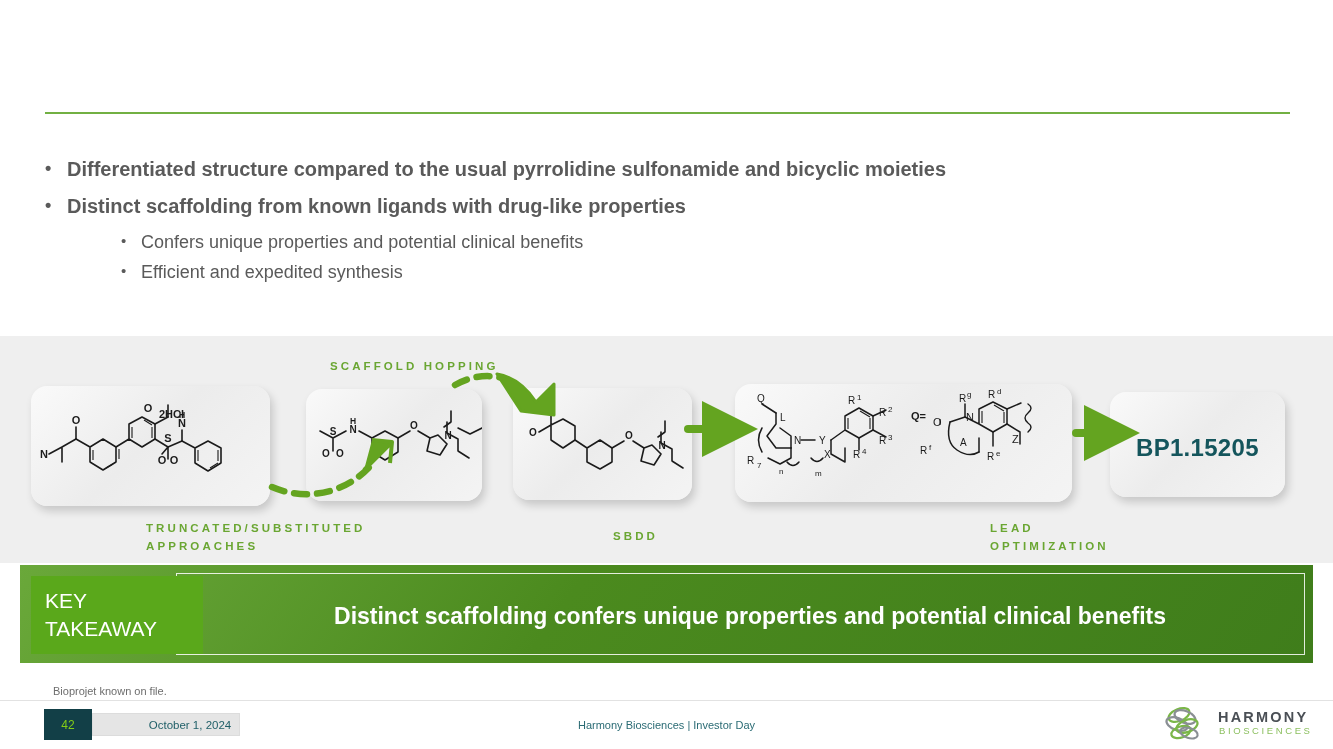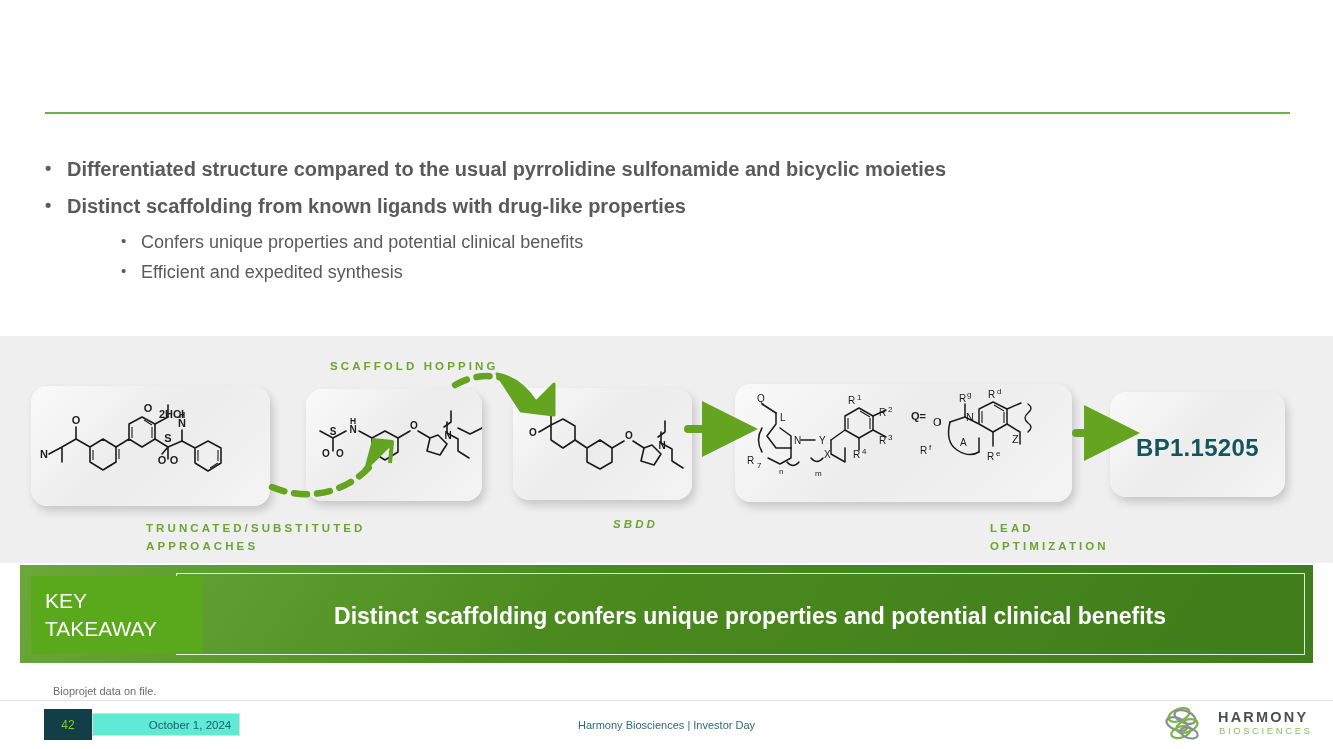--- a/index.html
+++ b/index.html
@@ -91,21 +91,21 @@
     position: absolute; left: 0; top: 700px; width: 1333px; height: 1px;
     background: #e2e2e2;
   }
   .pagebox {
     position: absolute; left: 44px; top: 709px; width: 48px; height: 31px;
     background: #123f47; color: #84cc16;
     font-size: 12px; display: flex; align-items: center; justify-content: center;
   }
   .datebox {
     position: absolute; left: 92px; top: 713px; width: 148px; height: 23px;
-    background: #5eead4; border: 1px solid #dcdcdc;
+    background: #e5e5e5; border: 1px solid #dcdcdc;
     color: #1f5f68; font-size: 11.5px;
     display: flex; align-items: center; justify-content: center; padding-left: 48px;
   }
   .footcenter {
     position: absolute; left: 0; top: 719px; width: 1333px; text-align: center;
     color: #2a6b74; font-size: 11px;
   }
   .logo { position: absolute; left: 1163px; top: 705px; width: 150px; height: 36px; }
   .logo svg { display: block; }
 </style>
@@ -312,36 +312,36 @@
       <path d="M688 93 L718 93" stroke="#64a420" stroke-width="8" stroke-linecap="round" marker-end="url(#ah)"></path>
 
       <path d="M1076 97 L1100 97" stroke="#64a420" stroke-width="8" stroke-linecap="round" marker-end="url(#ah)"></path>
     </svg>
 
     <div class="stage-label" style="left:330px; top:22px; width:300px;">SCAFFOLD HOPPING</div>
     <div class="stage-label" style="left:146px; top:184px; width:300px;">
       <div>TRUNCATED/SUBSTITUTED</div>
       <div>APPROACHES</div>
     </div>
-    <div class="stage-label" style="left:613px; top:180px; width:200px;font-style:italic;">SBDD</div>
+    <div class="stage-label" style="left:613px; top:192px; width:200px;">SBDD</div>
     <div class="stage-label" style="left:990px; top:184px; width:260px;">
       <div>LEAD</div>
       <div>OPTIMIZATION</div>
     </div>
   </div>
 
   <div class="kt-band"></div>
   <div class="kt-inner-border"></div>
   <div class="kt-box">
     <div>KEY</div>
     <div>TAKEAWAY</div>
   </div>
   <div class="kt-text">Distinct scaffolding confers unique properties and potential clinical benefits</div>
 
-  <div class="source">Bioprojet data on file.</div>
+  <div class="source">Bioprojet known on file.</div>
   <div class="fg-rule"></div>
   <div class="pagebox">42</div>
   <div class="datebox">October 1, 2024</div>
   <div class="footcenter">Harmony Biosciences  |  Investor Day</div>
 
   <div class="logo">
     <svg width="150" height="36" viewBox="0 0 150 36">
       <g fill="none" stroke-width="2.2">
         <ellipse cx="16" cy="10" rx="11" ry="6" stroke="#7ab648" transform="rotate(-22 16 10)"></ellipse>
         <ellipse cx="22" cy="12" rx="11" ry="6" stroke="#8a8f94" transform="rotate(22 22 12)"></ellipse>

